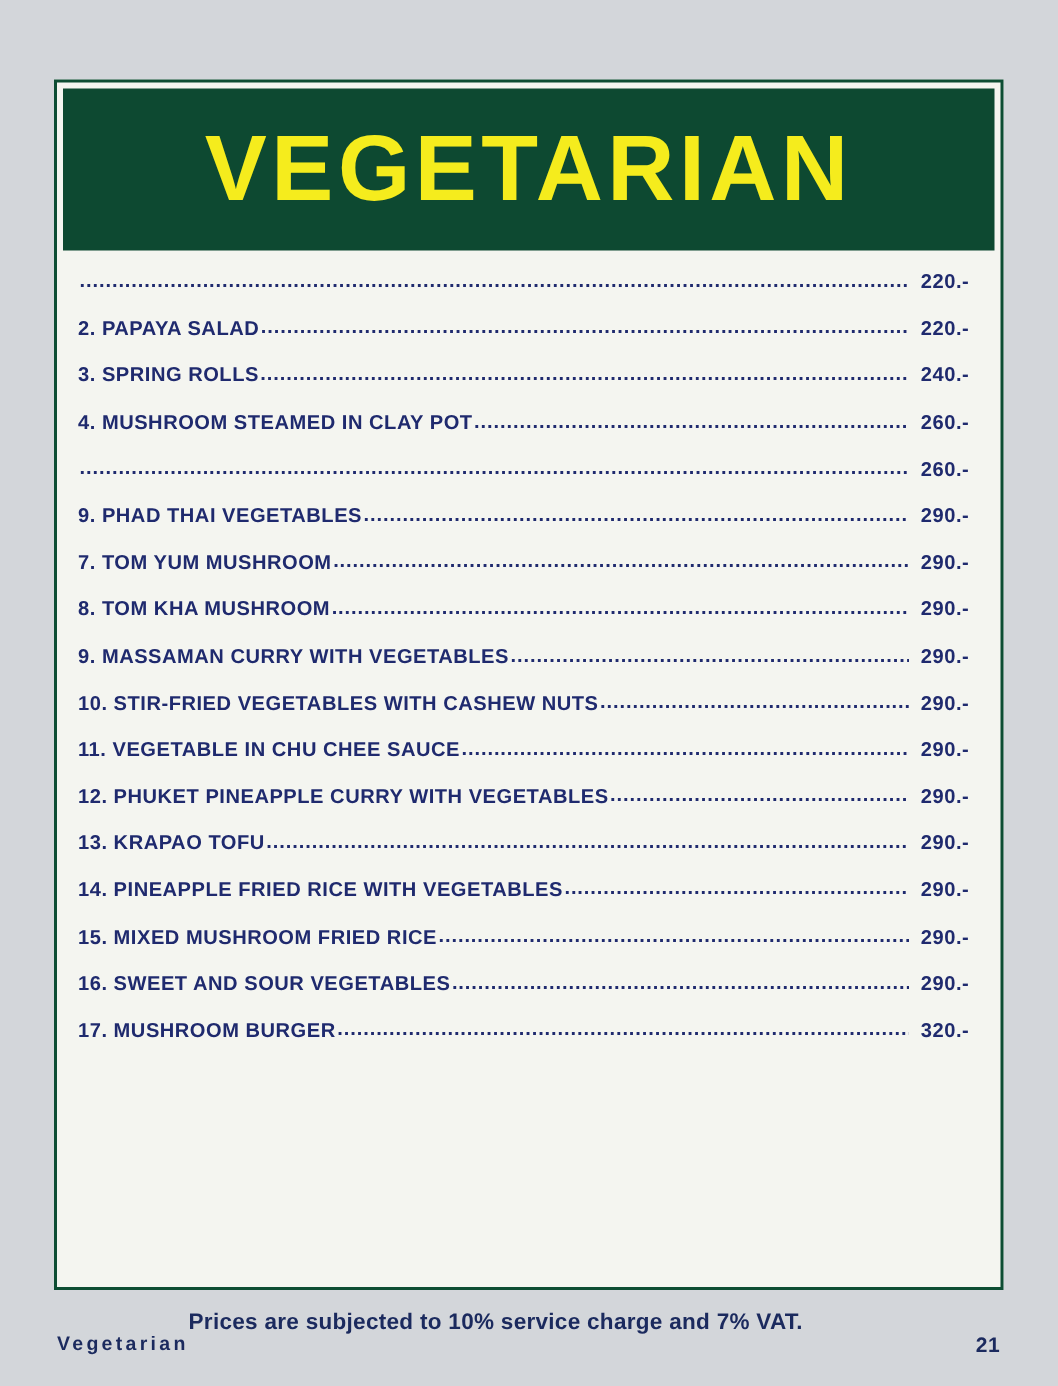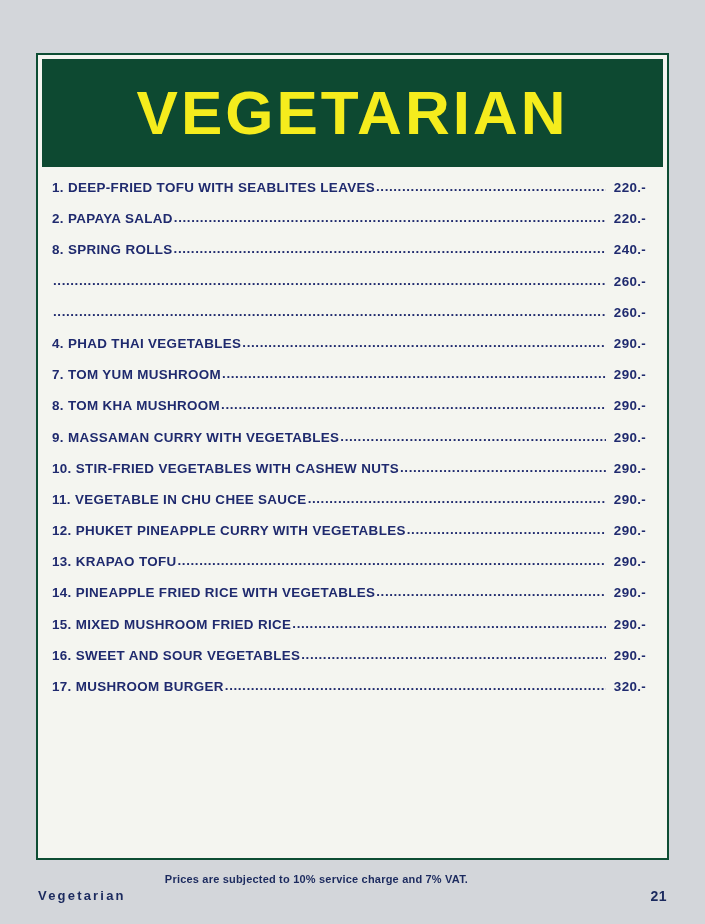--- a/index.html
+++ b/index.html
@@ -96,23 +96,24 @@
     min-width: 46px;
   }
 
   .footnote {
     position: absolute;
     left: 0;
     top: 873px;
     width: 633px;
     text-align: center;
     color: #1b2a5e;
-    font-size: 11px;
+    font-size: 15px;
     font-weight: bold;
     letter-spacing: 0.2px;
+    padding-left: 14px;
   }
 
   .footer-left {
     position: absolute;
     left: 38px;
     top: 888px;
     color: #1b2a5e;
     font-size: 13px;
     font-weight: bold;
     letter-spacing: 2.2px;
@@ -134,44 +135,44 @@
 <div class="page">
 
   <div class="menu-card"></div>
 
   <div class="title-banner">
     <div class="title-text">VEGETARIAN</div>
   </div>
 
   <div class="items-area">
       <div class="menu-row">
-        <span class="m-name">1. DEEP-FRIED TOFU WITH SEABLITES LEAVES</span>
         <span class="m-dots">..........................................................................................................................................................................</span>
         <span class="m-price">220.-</span>
       </div>
       <div class="menu-row">
         <span class="m-name">2. PAPAYA SALAD</span>
         <span class="m-dots">..........................................................................................................................................................................</span>
         <span class="m-price">220.-</span>
       </div>
       <div class="menu-row">
-        <span class="m-name">8. SPRING ROLLS</span>
+        <span class="m-name">3. SPRING ROLLS</span>
         <span class="m-dots">..........................................................................................................................................................................</span>
         <span class="m-price">240.-</span>
       </div>
       <div class="menu-row">
+        <span class="m-name">4. MUSHROOM STEAMED IN CLAY POT</span>
         <span class="m-dots">..........................................................................................................................................................................</span>
         <span class="m-price">260.-</span>
       </div>
       <div class="menu-row">
         <span class="m-dots">..........................................................................................................................................................................</span>
         <span class="m-price">260.-</span>
       </div>
       <div class="menu-row">
-        <span class="m-name">4. PHAD THAI VEGETABLES</span>
+        <span class="m-name">9. PHAD THAI VEGETABLES</span>
         <span class="m-dots">..........................................................................................................................................................................</span>
         <span class="m-price">290.-</span>
       </div>
       <div class="menu-row">
         <span class="m-name">7. TOM YUM MUSHROOM</span>
         <span class="m-dots">..........................................................................................................................................................................</span>
         <span class="m-price">290.-</span>
       </div>
       <div class="menu-row">
         <span class="m-name">8. TOM  KHA MUSHROOM</span>

